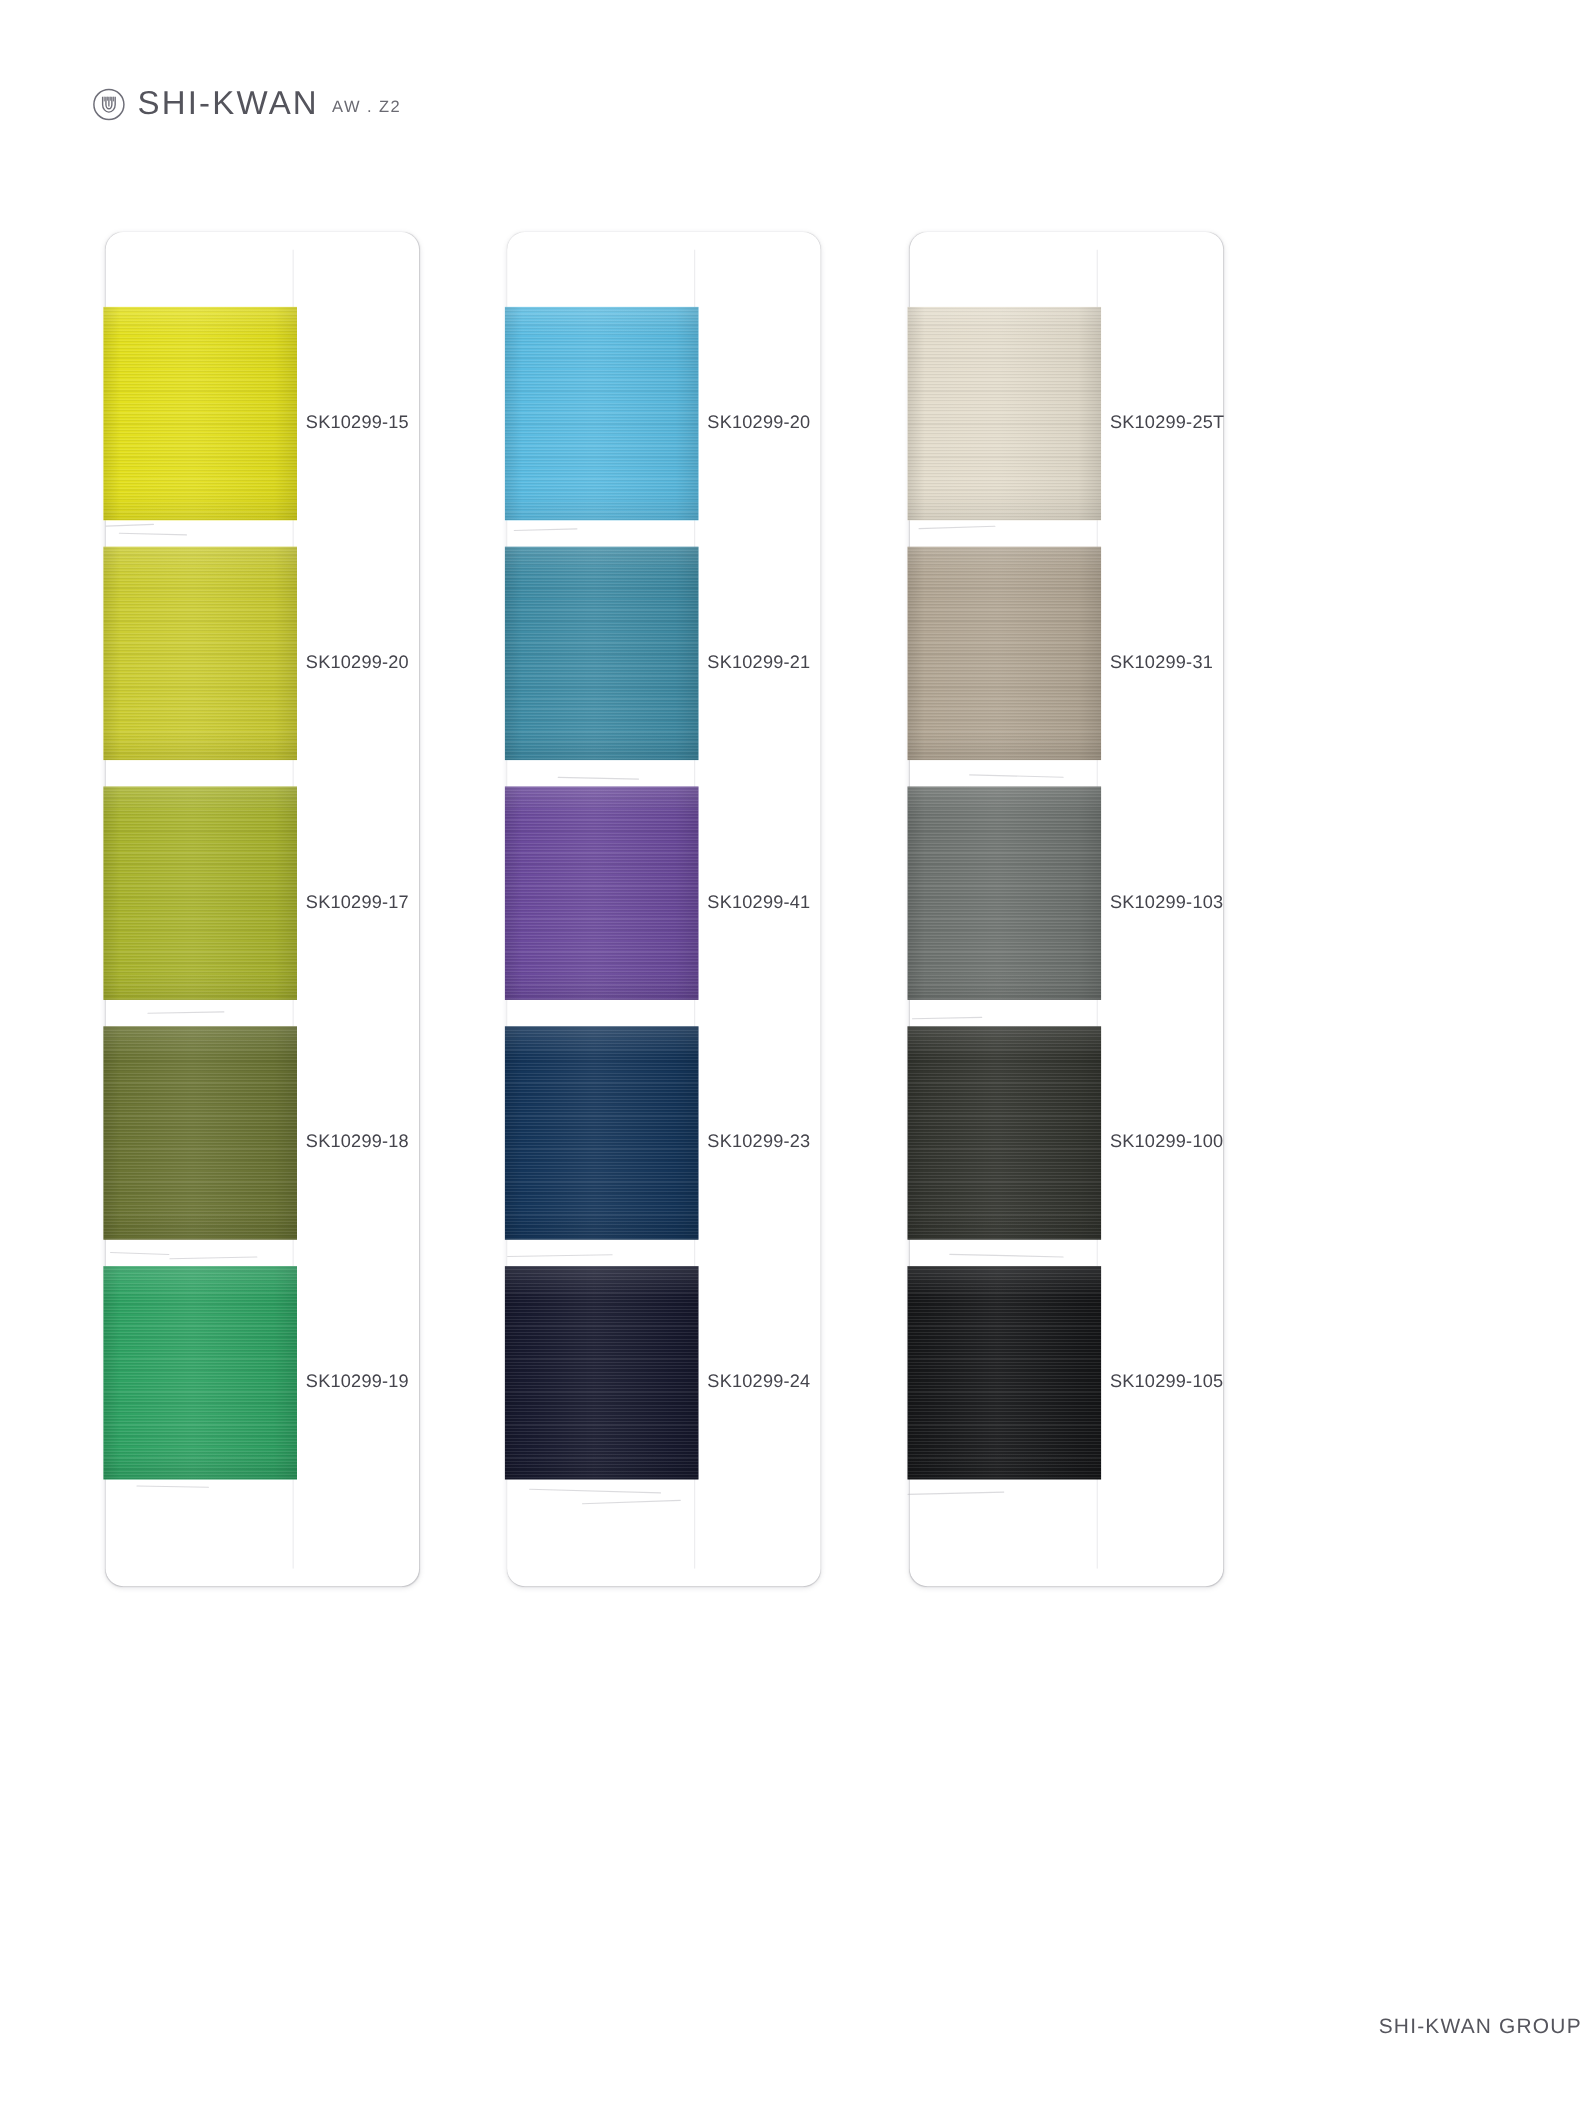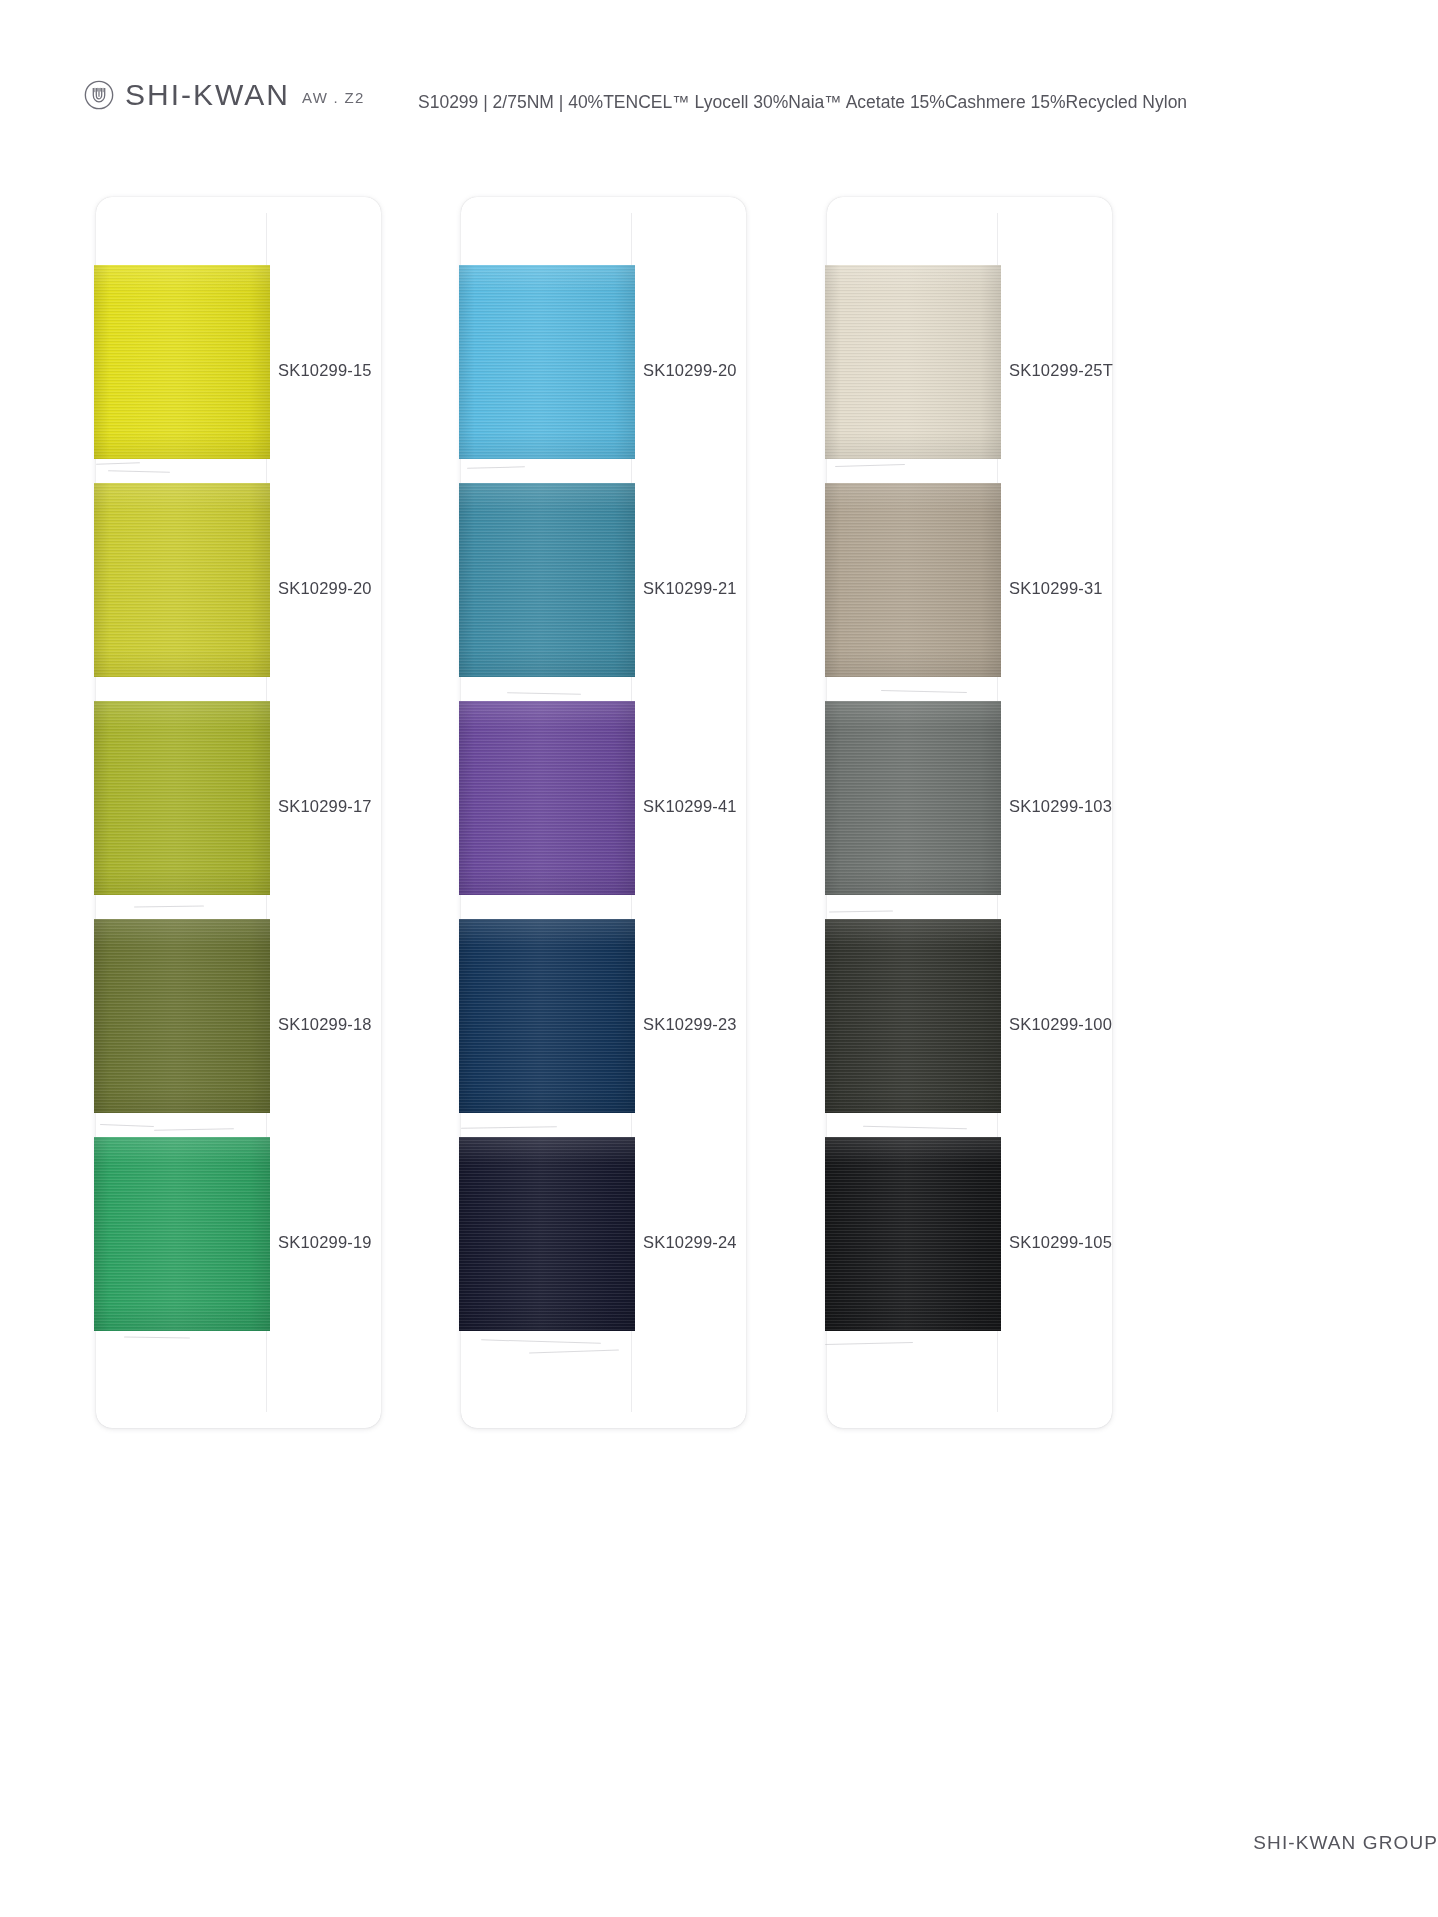--- a/index.html
+++ b/index.html
@@ -63,21 +63,21 @@
     font-size: 17.5px;
     letter-spacing: 0.0px;
     color: #55555d;
     white-space: nowrap;
     line-height: 24px;
   }
 
   
   .cards {
     position: absolute;
-    top: 197px;
+    top: 211px;
     left: 0;
     width: 1438px;
     height: 1235px;
   }
   .card {
     position: absolute;
     top: 0;
     width: 285px;
     height: 1231px;
     background: #ffffff;
@@ -190,21 +190,20 @@
       <line x1="14.4" y1="10.5" x2="14.4" y2="16.2" stroke="#6e6e78" stroke-width="1.1"></line>
       <line x1="18.2" y1="10.5" x2="18.2" y2="15.4" stroke="#6e6e78" stroke-width="1.1"></line>
       <line x1="21.8" y1="10.5" x2="21.8" y2="15.4" stroke="#6e6e78" stroke-width="1.1"></line>
       <line x1="25.6" y1="10.5" x2="25.6" y2="16.2" stroke="#6e6e78" stroke-width="1.1"></line>
       <path d="M8 12.6 A18.2 18.2 0 0 1 32 12.6" fill="none" stroke="#6e6e78" stroke-width="0"></path>
     </svg>
     <span class="brand-name">SHI-KWAN</span>
     <span class="brand-season">AW . Z2</span>
   </div>
 
-  <div class="spec-line">S10299 | 2/75NM | 40%TENCEL™ Lyocell 30%Naia™ Acetate 15%Cashmere 15%Recycled Nylon</div>
 </div>
 
 <div class="cards">
 
   <div class="card card-1">
     <div class="card-divider"></div>
     <div class="swatch-col">
       <div class="swatch" style="top: 0px; background: rgb(227, 224, 30);">
         <div class="threads"></div>
         <div class="shade"></div>

